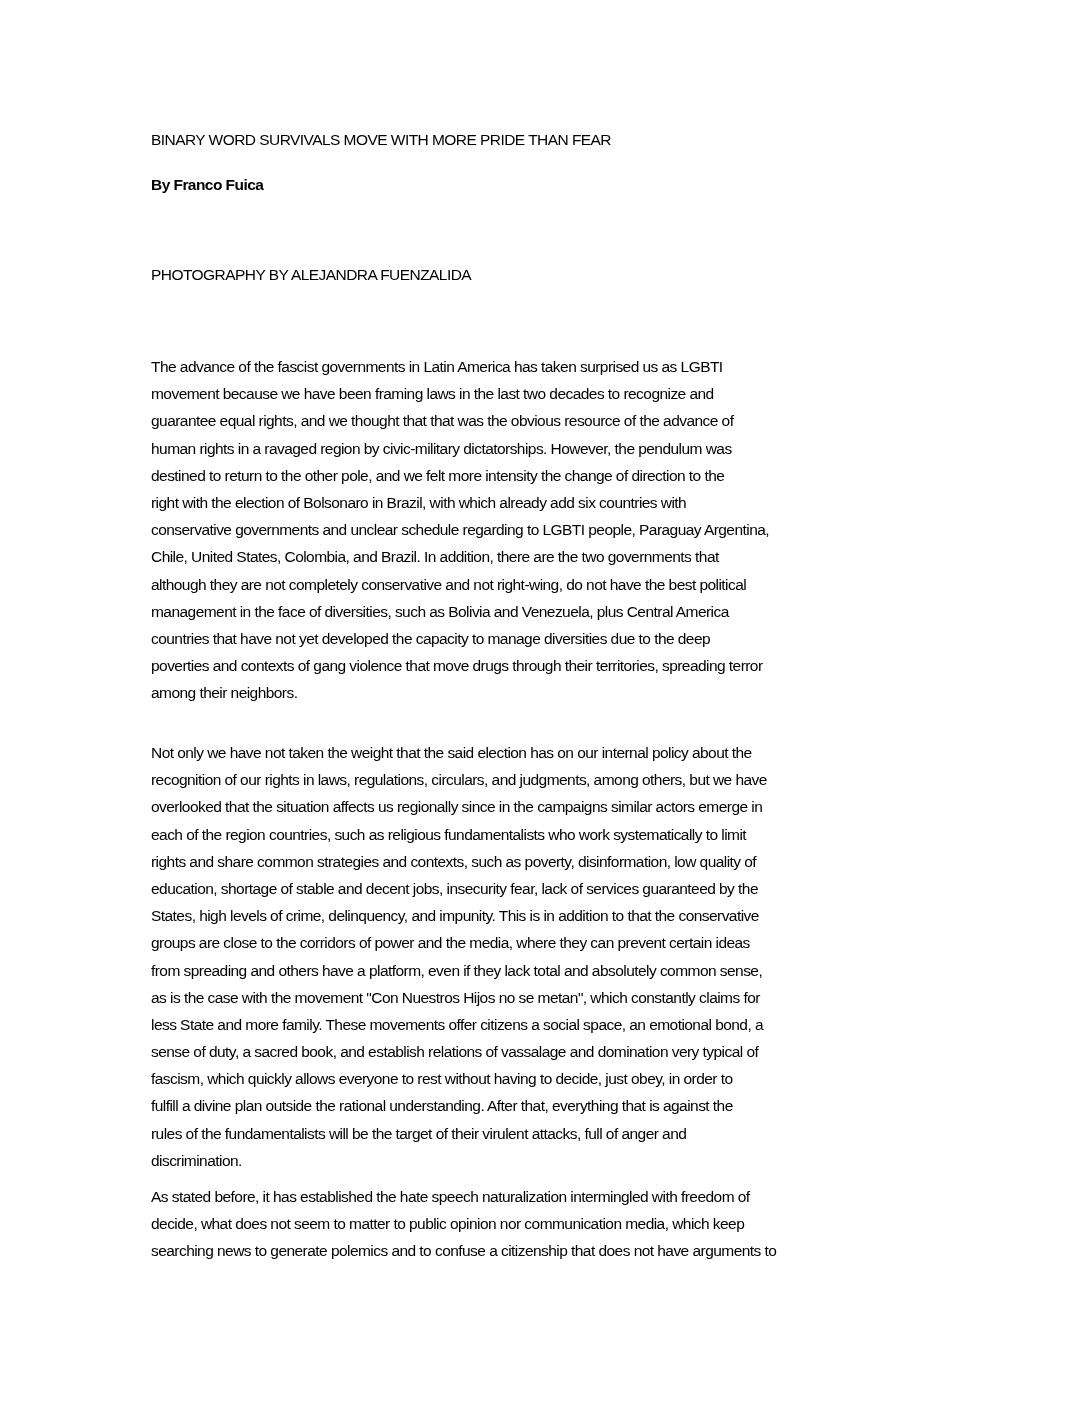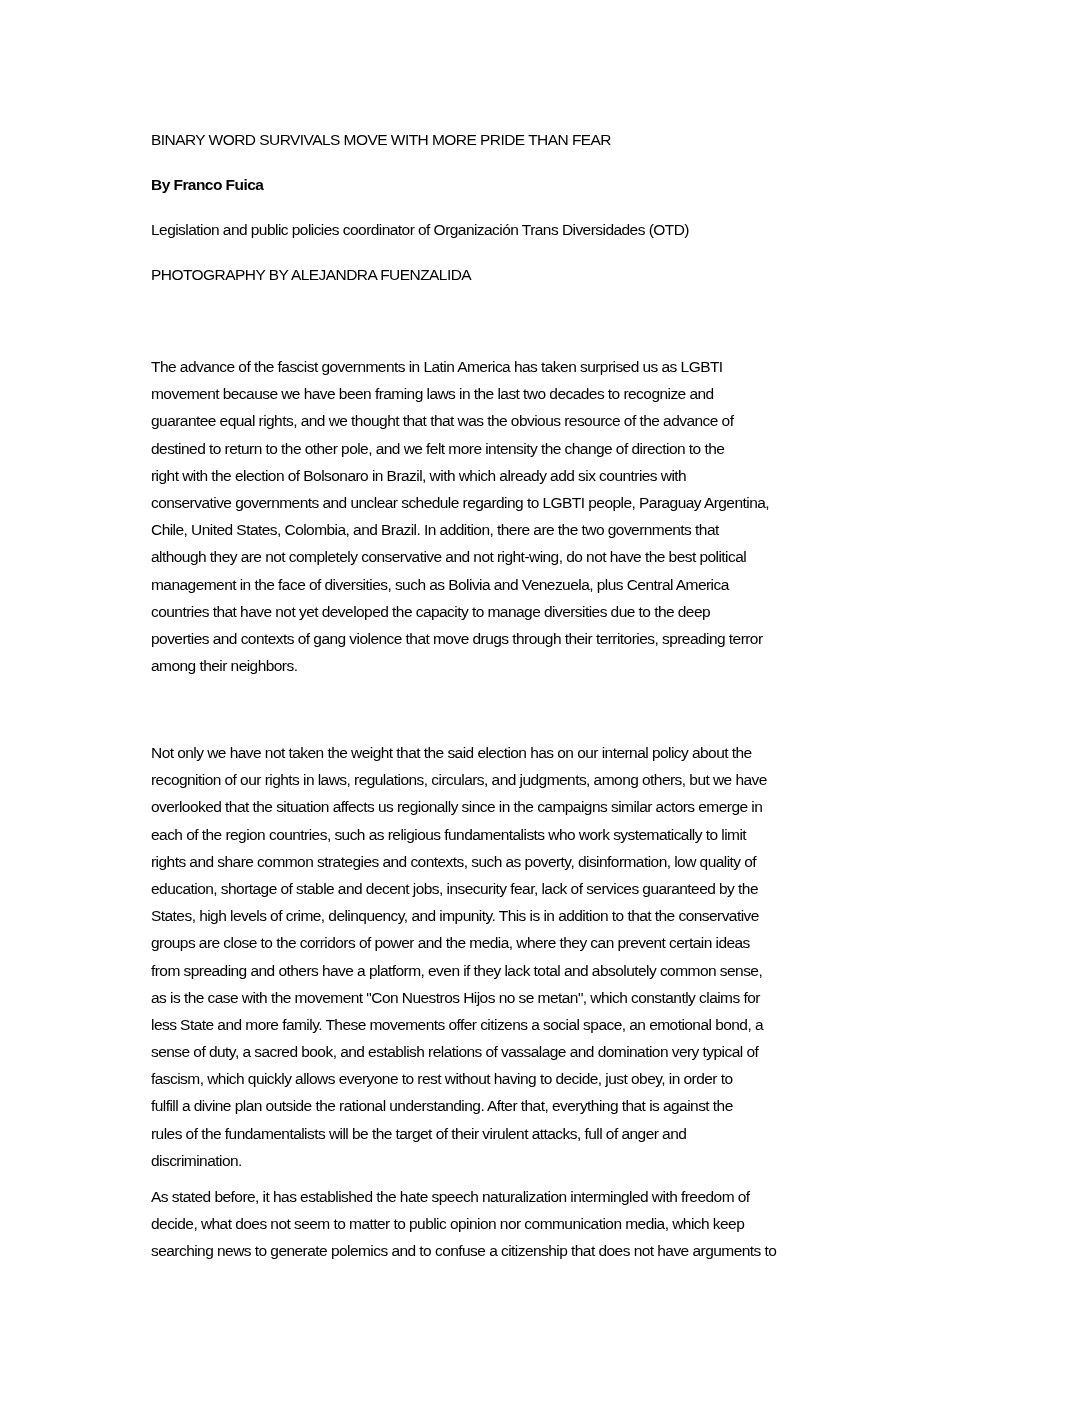--- a/index.html
+++ b/index.html
@@ -18,27 +18,27 @@
     font-size: 15.5px; letter-spacing: -0.55px; line-height: 27.2px;
   }
   .line { display: block; white-space: nowrap; height: 27.2px; }
 </style>
 </head>
 <body>
 
 <div class="page">
   <div class="hdr" style="top:131px;">BINARY WORD SURVIVALS MOVE WITH MORE PRIDE THAN FEAR</div>
   <div class="hdr" style="top:176px;font-weight:bold;">By Franco Fuica</div>
-  <div class="hdr" style="top:221px;">Legislation and public policies coordinator of Organización Trans Diversidades (OTD)</div>
   <div class="hdr" style="top:266px;">PHOTOGRAPHY BY ALEJANDRA FUENZALIDA</div>
 
   <div class="para" style="top:353px;">
       <span class="line">The advance of the fascist governments in Latin America has taken surprised us as LGBTI</span>
       <span class="line">movement because we have been framing laws in the last two decades to recognize and</span>
       <span class="line">guarantee equal rights, and we thought that that was the obvious resource of the advance of</span>
+      <span class="line">human rights in a ravaged region by civic-military dictatorships. However,  the pendulum was</span>
       <span class="line">destined to return to the other pole, and we felt more intensity the change of direction to the</span>
       <span class="line">right with the election of Bolsonaro in Brazil, with which already add six countries with</span>
       <span class="line">conservative governments and unclear schedule regarding to LGBTI people, Paraguay Argentina,</span>
       <span class="line">Chile, United States, Colombia, and Brazil. In addition, there are the two governments that</span>
       <span class="line">although they are not completely conservative and not right-wing, do not have the best political</span>
       <span class="line">management in the face of diversities, such as Bolivia and Venezuela, plus Central America</span>
       <span class="line">countries that have not yet developed the capacity to manage diversities due to the deep</span>
       <span class="line">poverties and contexts of gang violence that move drugs through their territories, spreading terror</span>
       <span class="line">among their neighbors.</span>
     </div>

